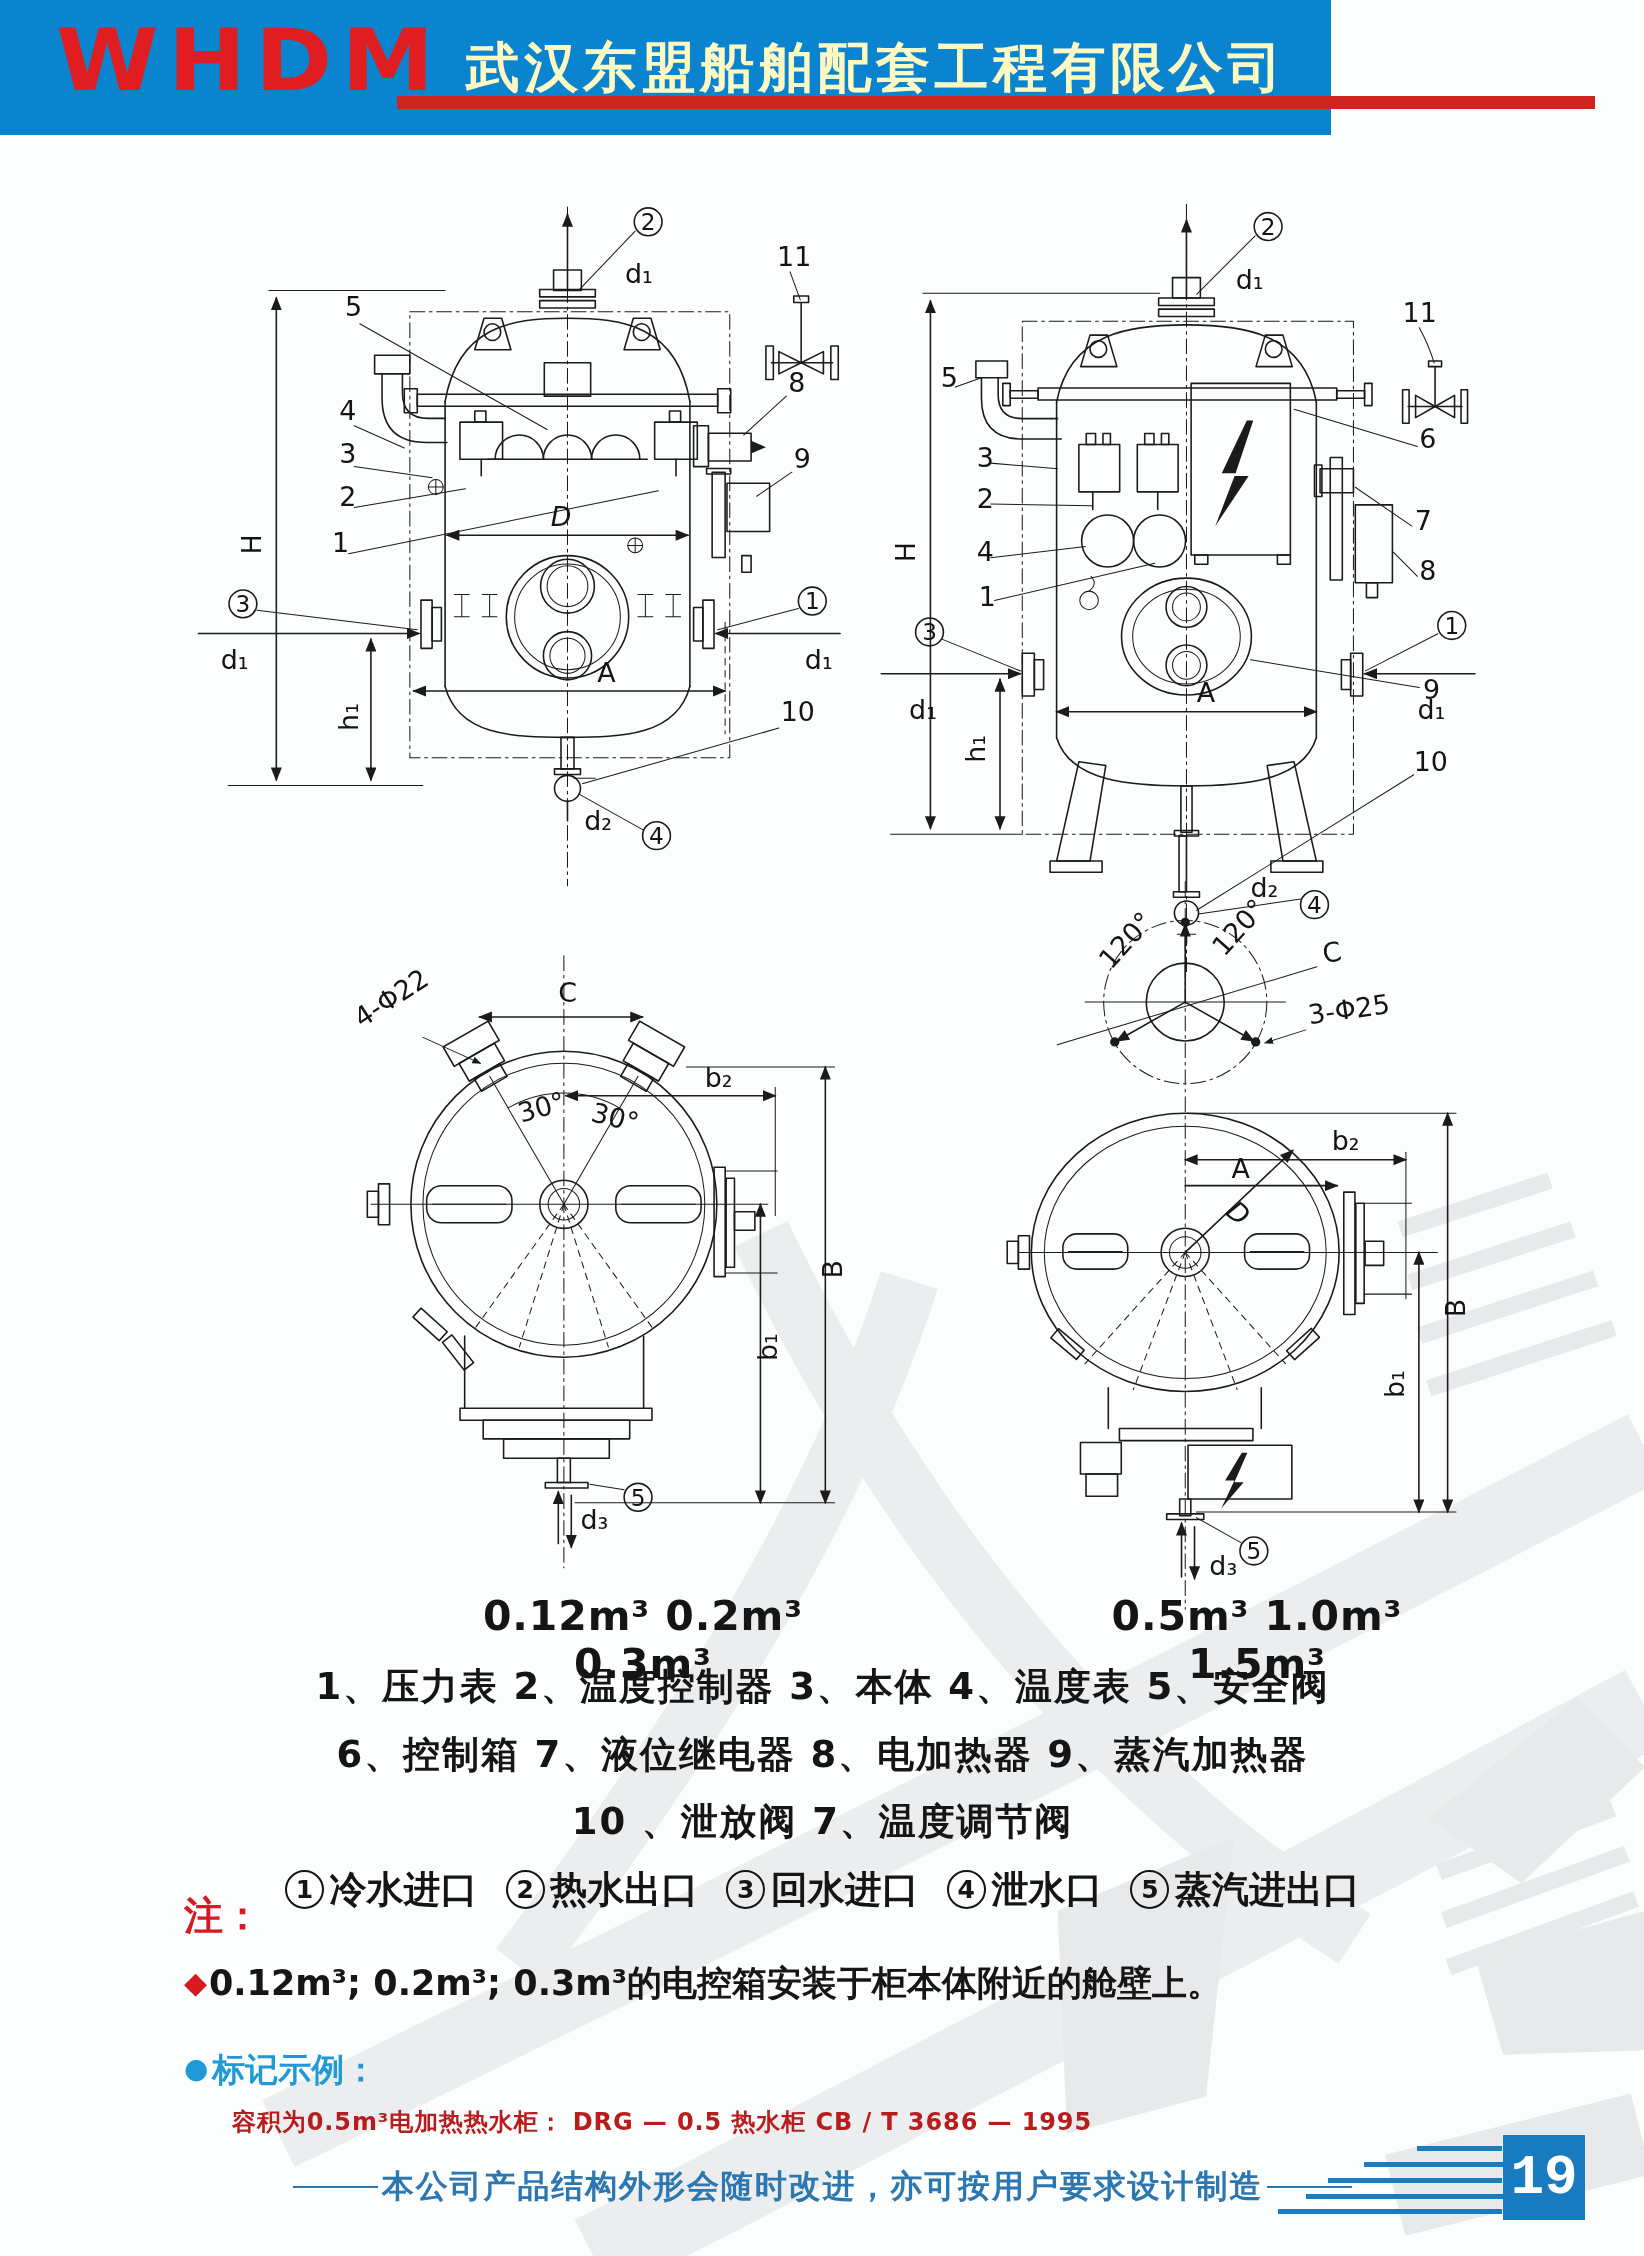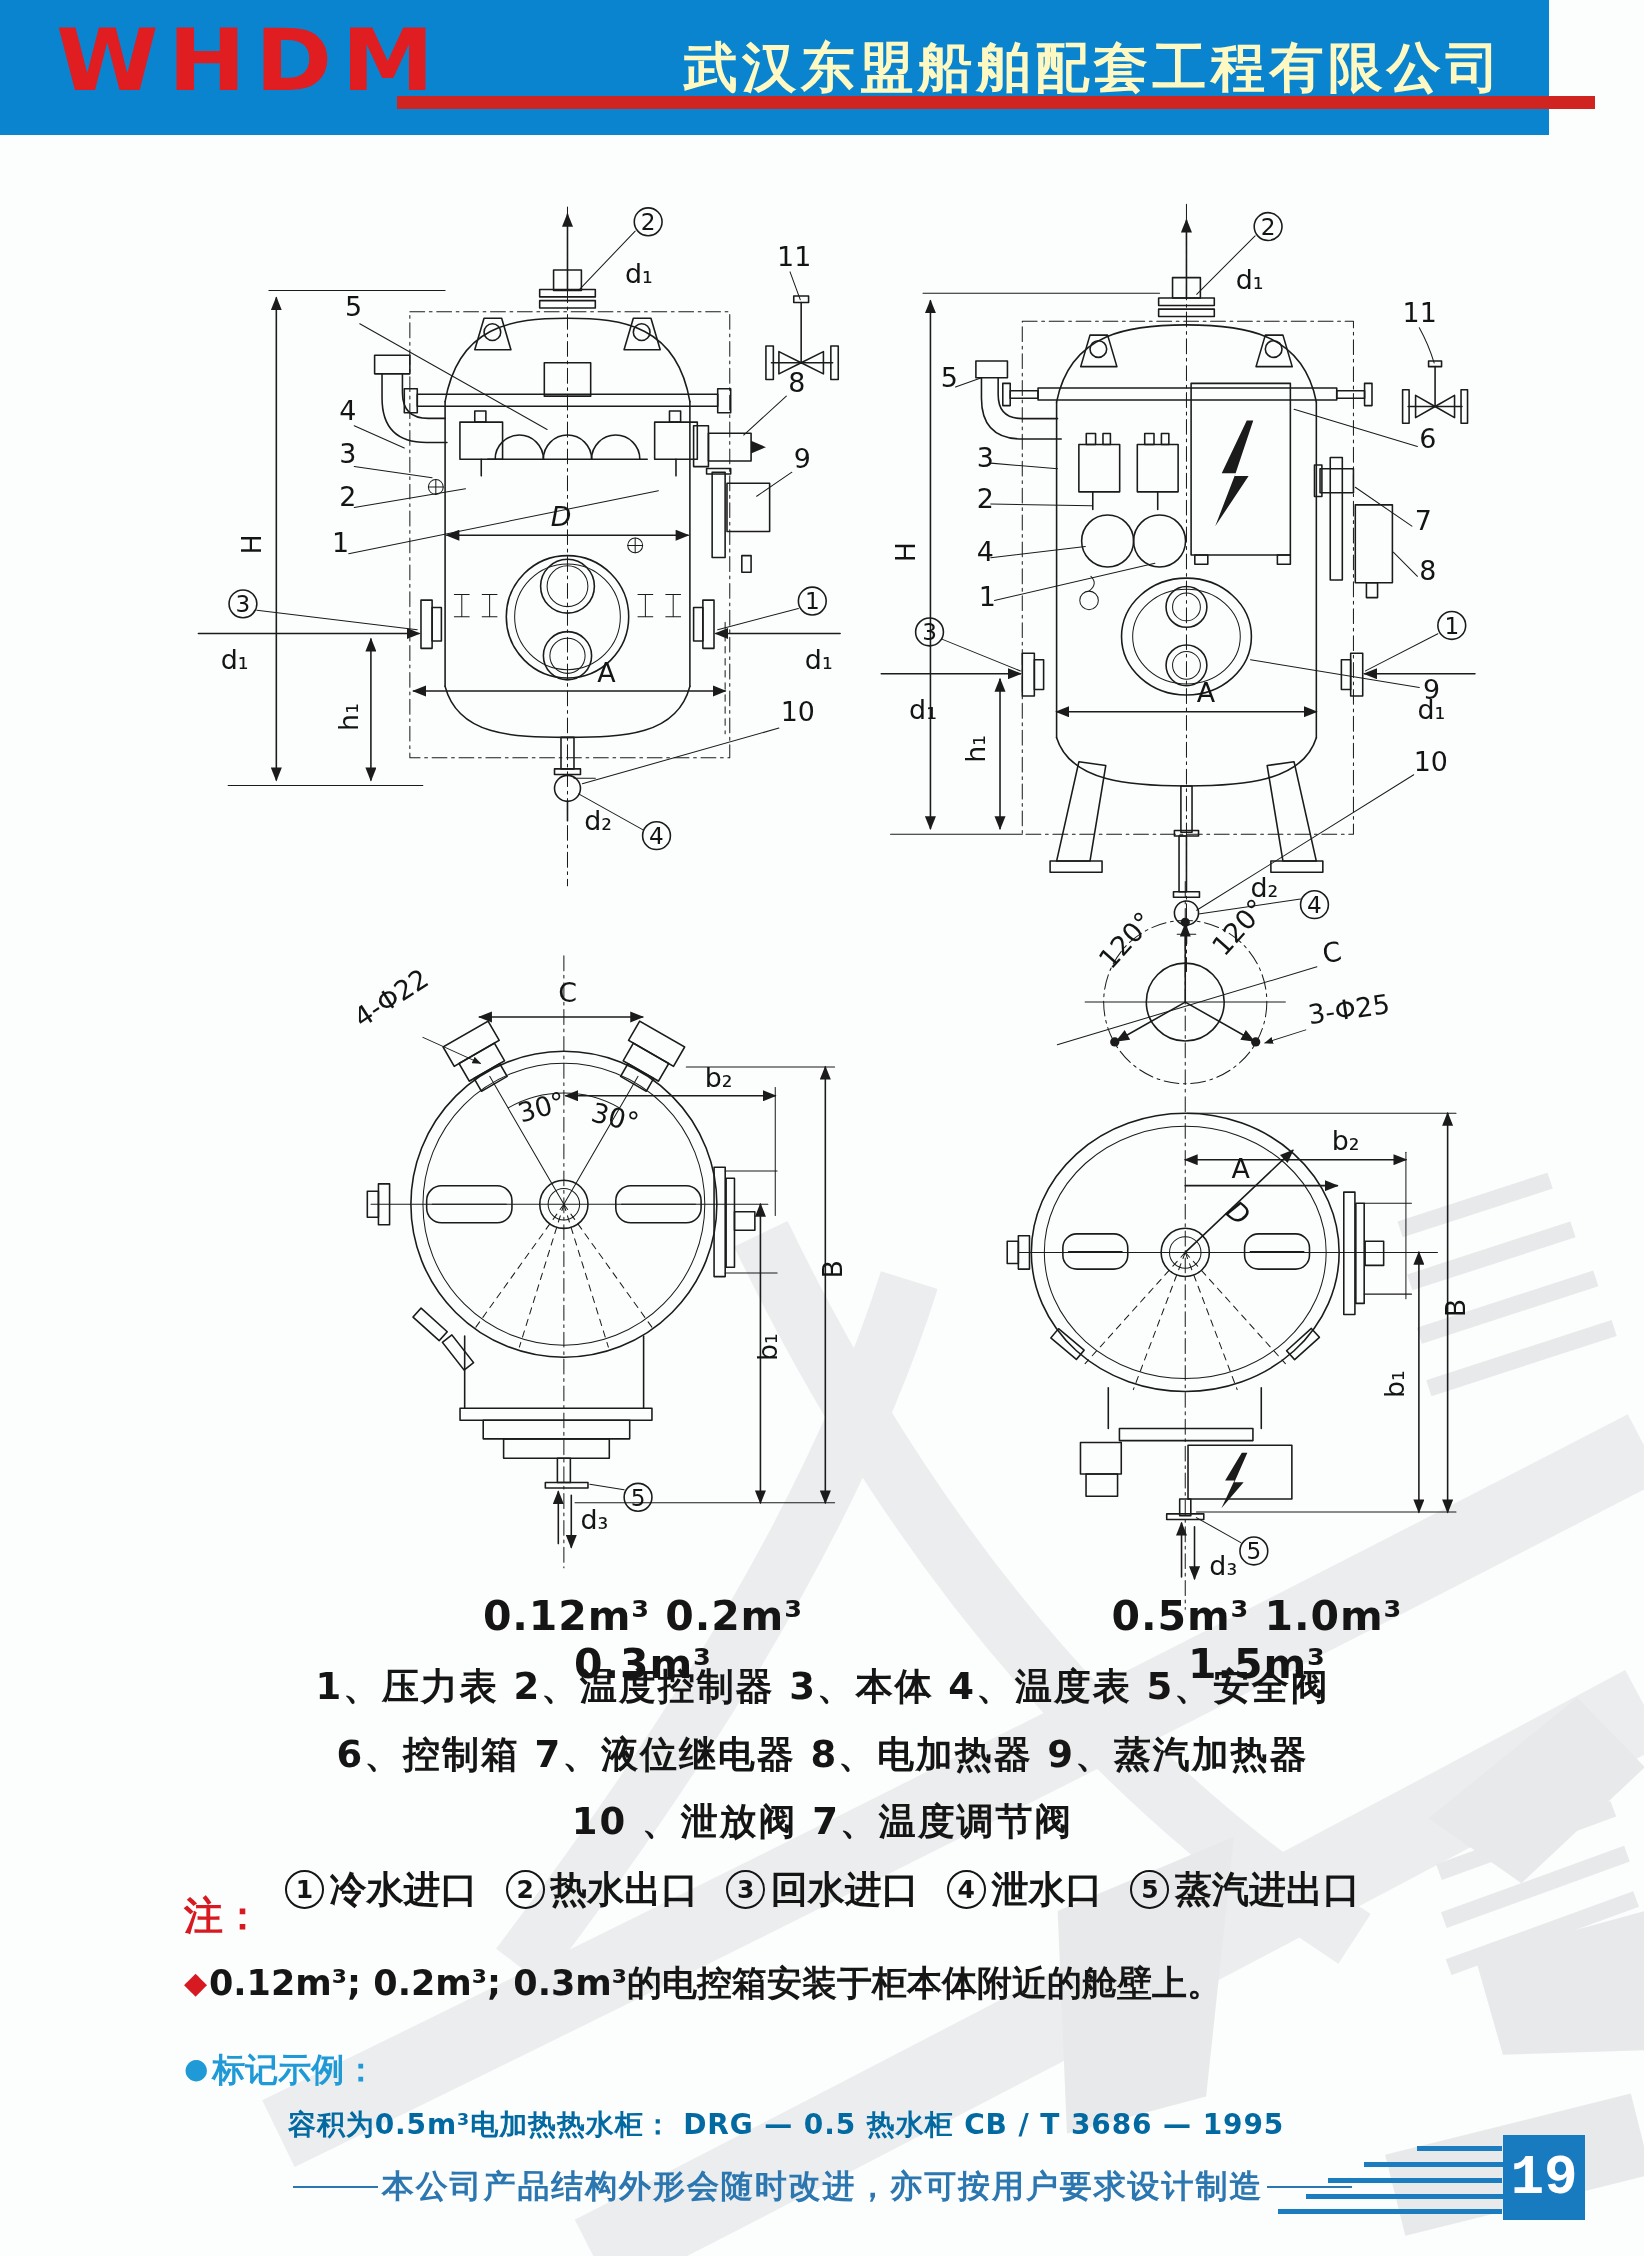--- a/index.html
+++ b/index.html
@@ -1,19 +1,19 @@
 <!DOCTYPE html>
 <html style="font-size:15px"><head>
 <meta charset="utf-8">
 <style>
   html,body{margin:0;padding:0;background:#888;}
   .page{position:relative;width:1645px;height:2257px;background:#fcfdfd;overflow:hidden;
         font-family:"DejaVu Sans","Liberation Sans",sans-serif;color:#151515;}
   
-  .hdr{position:absolute;left:0;top:0;width:1549px;height:135px;background:#0a84cf;z-index:3;}
+  .hdr{position:absolute;left:0;top:0;width:1331px;height:135px;background:#0a84cf;z-index:3;}
   .hdr .logo{position:absolute;left:56px;top:7.4px;font-size:93px;font-weight:900;color:#e01d20;
              letter-spacing:9.3px;transform:scaleY(.92);}
   .hdr .company{position:absolute;right:45px;top:32px;font-size:54px;font-weight:700;color:#fef9c3;
                 letter-spacing:4.6px;}
   .hdr .redline{position:absolute;left:397px;top:96px;width:1198px;height:13px;background:#cf2420;}
   
   .wm{position:absolute;left:0;top:0;z-index:0;}
   
   .dwg{position:absolute;z-index:1;}
   .dwg .ln{stroke:#1b1b1b;stroke-width:1.7;fill:none;stroke-linecap:round;stroke-linejoin:round;}
@@ -33,21 +33,21 @@
   .ports{display:flex;justify-content:center;align-items:center;gap:28px;margin-top:3.7px;}
   .port{display:flex;align-items:center;gap:5.6px;font-size:37px;font-weight:700;}
   .circ{display:inline-flex;width:39px;height:39px;border:2.8px solid #141414;border-radius:50%;
         align-items:center;justify-content:center;font-size:25px;font-weight:700;box-sizing:border-box;}
   .notes{position:absolute;z-index:2;left:184px;top:1889px;width:1299px;}
   .note-title{font-size:39px;font-weight:800;color:#d71a21;}
   .note-row{margin-top:16.7px;font-size:35px;font-weight:600;color:#161616;}
   .note-row .dia{color:#d71a21;font-size:30px;vertical-align:1.9px;margin-right:1.9px;}
   .mark-row{margin-top:41px;font-size:33px;font-weight:600;color:#1f9ad6;}
   .mark-row .dot{font-size:28px;vertical-align:2.8px;margin-right:3.7px;}
-  .example-row{margin-top:13px;margin-left:104px;font-size:28px;font-weight:600;color:#0369a1;letter-spacing:0.9px;}
+  .example-row{margin-top:13px;margin-left:48px;font-size:24px;font-weight:600;color:#b91c1c;letter-spacing:0.9px;}
   
   .foot{position:absolute;z-index:2;left:0;top:2165px;width:1645px;display:flex;justify-content:center;
         align-items:center;gap:4px;}
   .foot .dashline{width:85px;height:2.8px;background:#2d77b0;}
   .foot .ftext{font-size:32px;font-weight:600;color:#2d77b0;letter-spacing:1.9px;}
   .pglines{position:absolute;z-index:2;}
   .pgline{position:absolute;height:4.6px;background:#1c7cc0;}
   .pagebox{position:absolute;z-index:3;left:1503px;top:2135px;width:82px;height:85px;background:#187abf;
            display:flex;align-items:center;justify-content:center;}
   .pagebox span{color:#fff;font-size:56px;font-weight:600;font-family:Liberation Mono, monospace;}

